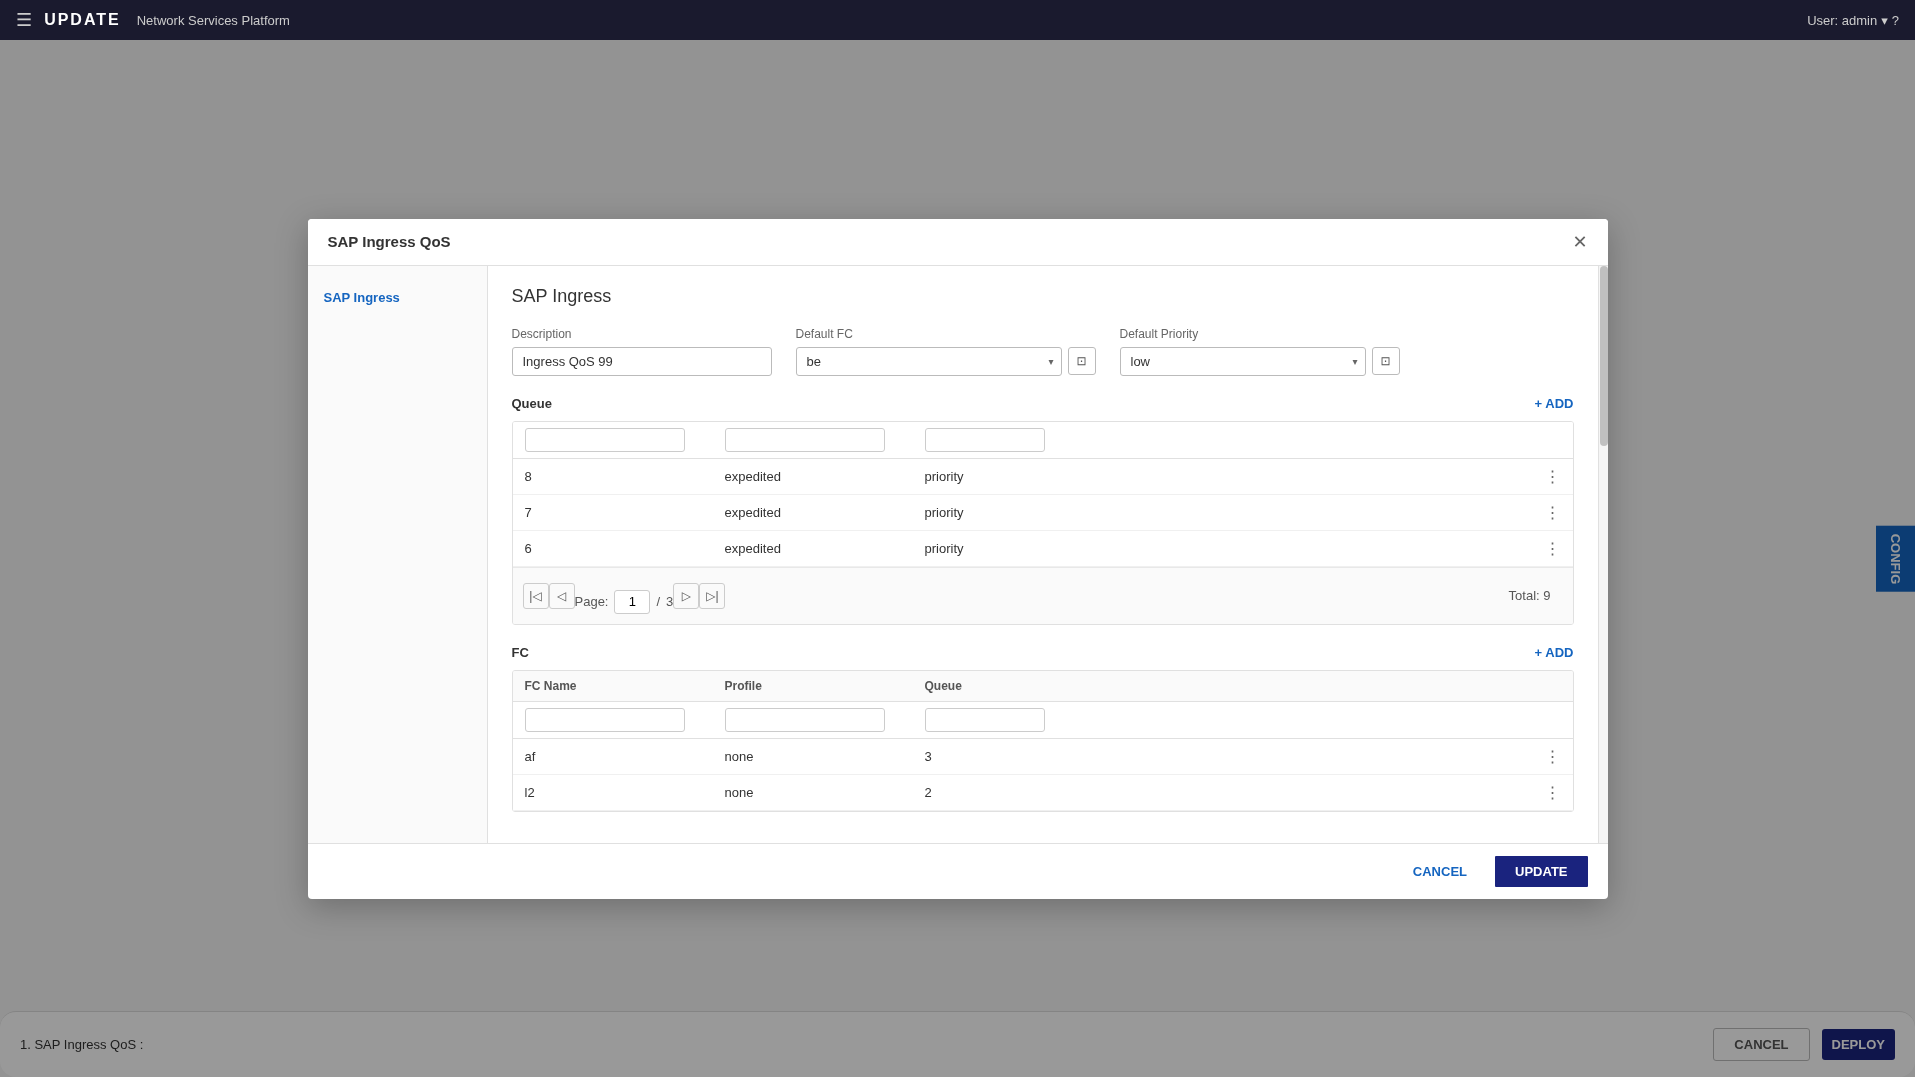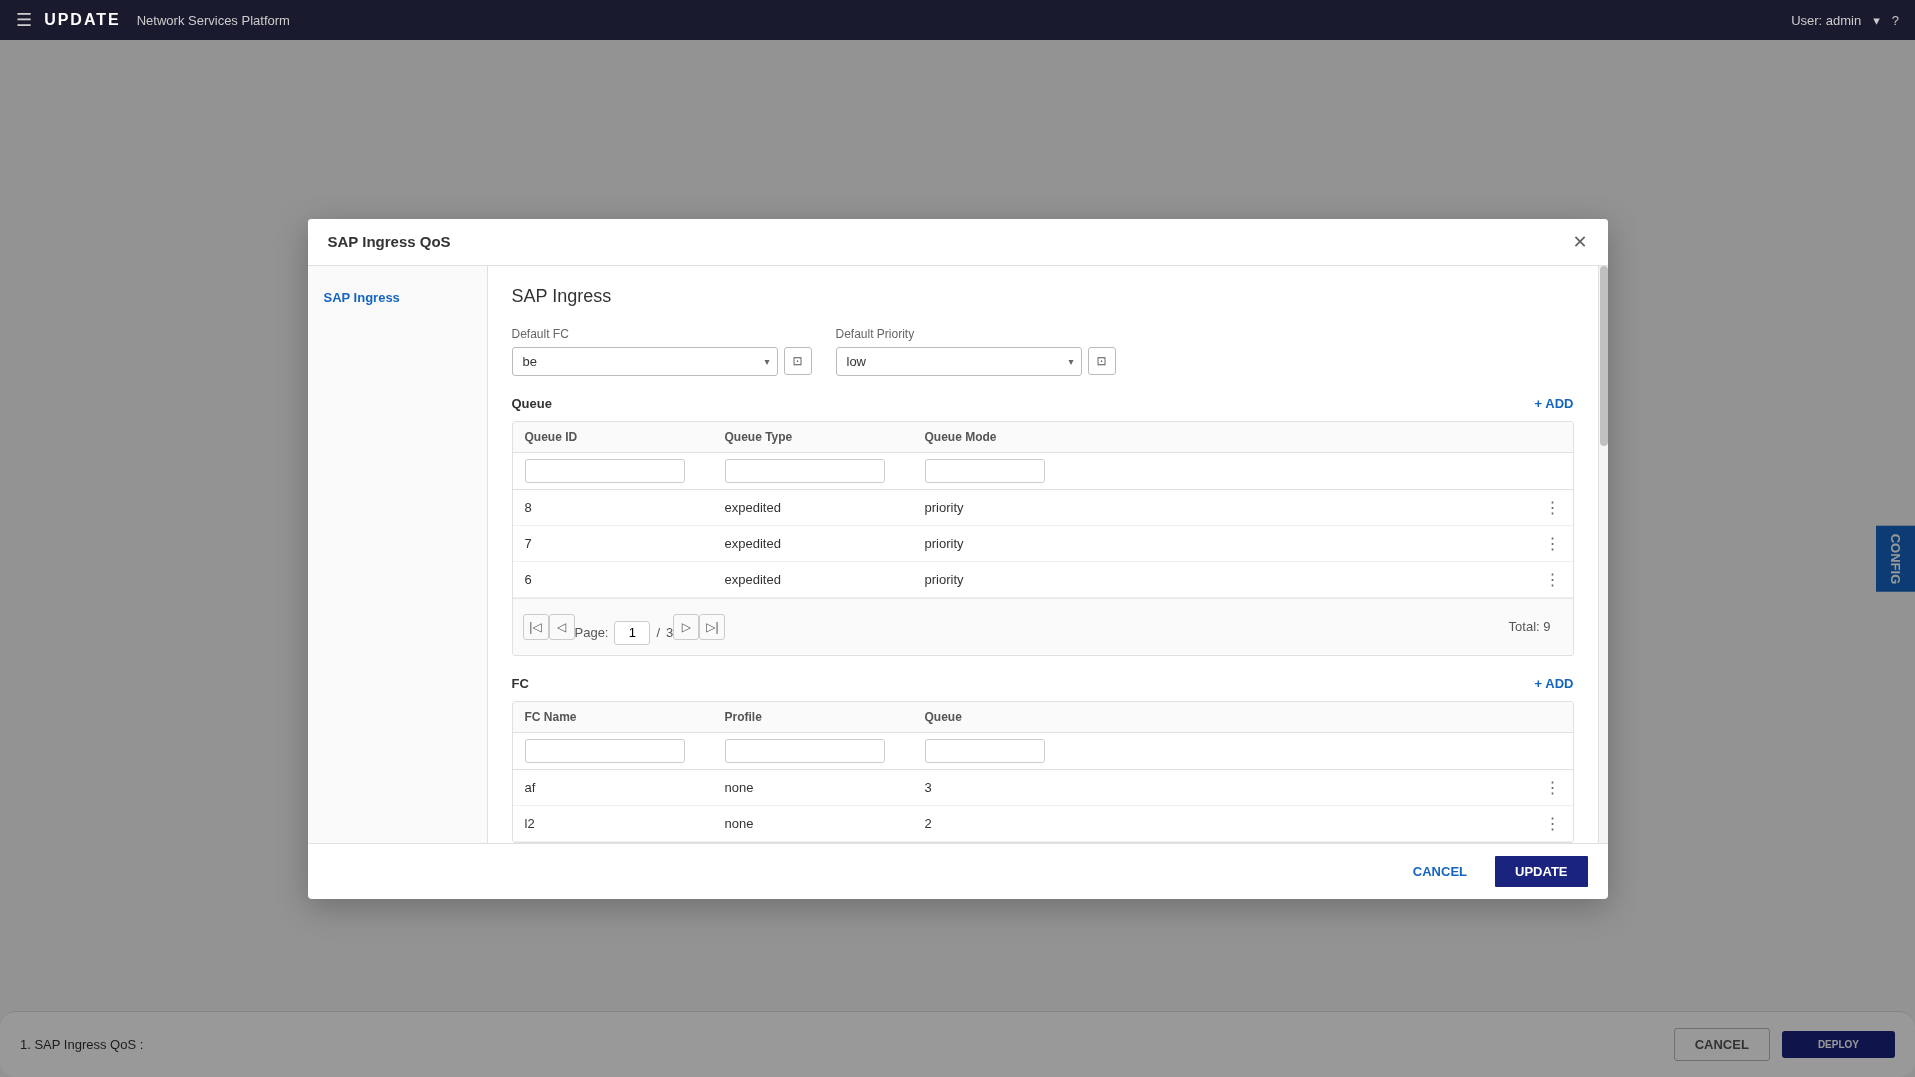--- a/index.html
+++ b/index.html
@@ -36,21 +36,21 @@
       margin-right: 16px;
     }
     .top-bar-title {
       color: #ccc;
       font-size: 13px;
     }
     .top-bar-right {
       margin-left: auto;
       display: flex;
       align-items: center;
-      gap: 12px;
+      gap: 4px;
       color: #ccc;
       font-size: 13px;
     }
 
     
     .main-page {
       background: #f5f5f5;
       height: calc(1077px - 40px);
       position: relative;
     }
@@ -462,22 +462,22 @@
       font-size: 13px;
       font-weight: 600;
       cursor: pointer;
       border-radius: 3px;
     }
     .btn-page-deploy {
       background: #1a237e;
       color: #fff;
       border: none;
       border-radius: 3px;
-      padding: 8px 36px;
-      font-size: 10px;
+      padding: 8px 10px;
+      font-size: 13px;
       font-weight: 600;
       cursor: pointer;
     }
   </style>
 </head>
 <body>
 
 <div class="top-bar">
   <span class="top-bar-menu">☰</span>
   <span class="nokia-logo">UPDATE</span>
@@ -514,20 +514,24 @@
 
         <div class="modal-sidebar">
           <div class="modal-sidebar-item active">SAP Ingress</div>
         </div>
 
         <div class="modal-content">
 
           <div class="modal-content-title">SAP Ingress</div>
 
           <div class="form-row">
+            <div class="form-group description">
+              <label class="form-label">Description</label>
+              <input class="form-input" type="text" value="Ingress QoS 99" style="">
+            </div>
             <div class="form-group default-fc">
               <label class="form-label">Default FC</label>
               <div class="form-select-wrapper">
                 <div class="select-wrapper">
                   <select class="form-select">
                     <option>be</option>
                   </select>
                   <span class="select-arrow">▾</span>
                 </div>
                 <button class="icon-btn">
@@ -551,25 +555,20 @@
             </div>
           </div>
 
           <div class="section-header">
             <span class="section-title">Queue</span>
             <button class="add-btn">+ ADD</button>
           </div>
 
           <div class="data-table">
 
-            <div class="table-header-row">
-              <div class="th col-id">Queue ID</div>
-              <div class="th col-type">Queue Type</div>
-              <div class="th col-mode">Queue Mode</div>
-            </div>
 
             <div class="filter-row">
               <input class="filter-input" type="text" placeholder="" style="">
               <input class="filter-input" type="text" placeholder="" style="">
               <input class="filter-input narrow" type="text" placeholder="" style="">
             </div>
 
             <div class="table-row">
               <div class="td col-id">8</div>
               <div class="td col-type">expedited</div>

